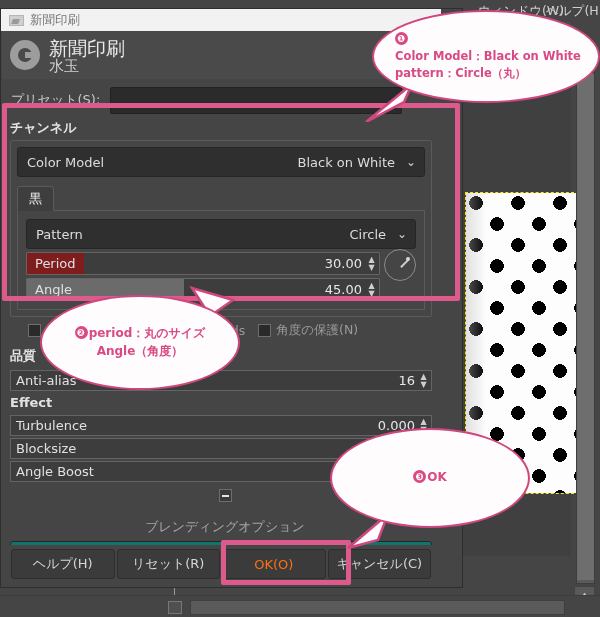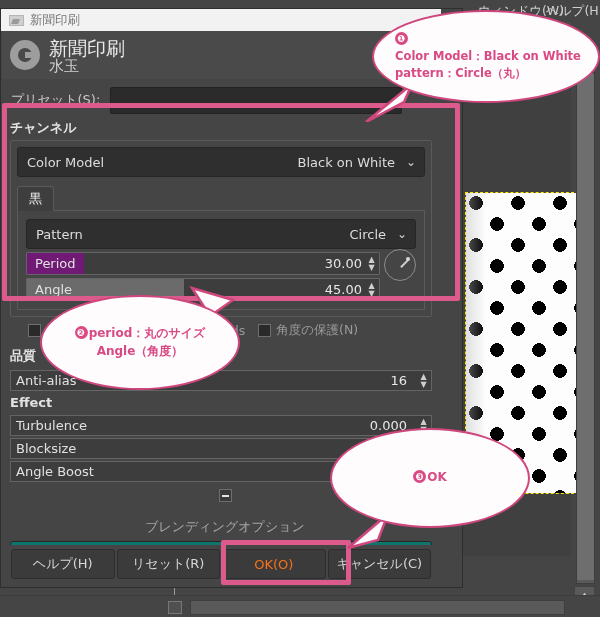--- a/index.html
+++ b/index.html
@@ -169,21 +169,21 @@
     border-radius:3px 3px 0 0; position:relative; top:1px;
   }
   .tabpane { border:1px solid #5a5a5a; border-top:none; padding:8px; }
 
   .spin-row {
     height:23px; margin-top:3px; background:#3d3d3d; border:1px solid #646464;
     display:flex; align-items:center; position:relative; border-radius:1px;
   }
   .spin-row .lbl {
     padding:0 8px; color:#e0e0e0; font-size:13px;
-    background:#701a75; height:100%; display:flex; align-items:center;
+    background:#7f1d1d; height:100%; display:flex; align-items:center;
   }
   .spin-row .fill { flex:1; height:100%; }
   .spin-row .num {
     color:#e7e7e7; font-size:13px; padding-right:4px;
   }
   .spin-arrows {
     width:13px; height:100%; display:flex; flex-direction:column;
     align-items:center; justify-content:center; color:#cfcfcf; font-size:8px; line-height:8px;
     padding-right:2px;
   }
@@ -205,21 +205,21 @@
     color:#9a9a9a; font-size:12.5px;
   }
   .chk { width:13px; height:13px; background:#2a2a2a; border:1px solid #6e6e6e; flex:none; }
   .chk.minus { background:#3a3a3a; position:relative; }
   .chk.minus:after{
     content:''; position:absolute; left:2px; top:5px; width:7px; height:2px; background:#e4e4e4;
   }
 
   .plain-row {
     height:21px; margin:2px 8px 0 8px; background:#3d3d3d; border:1px solid #646464;
-    display:flex; align-items:center; position:relative;gap:8px;
+    display:flex; align-items:center; position:relative;
   }
   .plain-row .lbl { padding:0 5px; color:#e0e0e0; font-size:13px; }
   .plain-row .num { margin-left:auto; color:#e7e7e7; font-size:13px; padding-right:3px; }
 
   .wide-combo {
     height:30px; margin:2px 8px 0 8px; background:#0f766e;
     border:1px solid #262626; border-radius:3px;
     display:flex; align-items:center; padding:0 9px; color:#dcdcdc; font-size:13px;
   }
 

